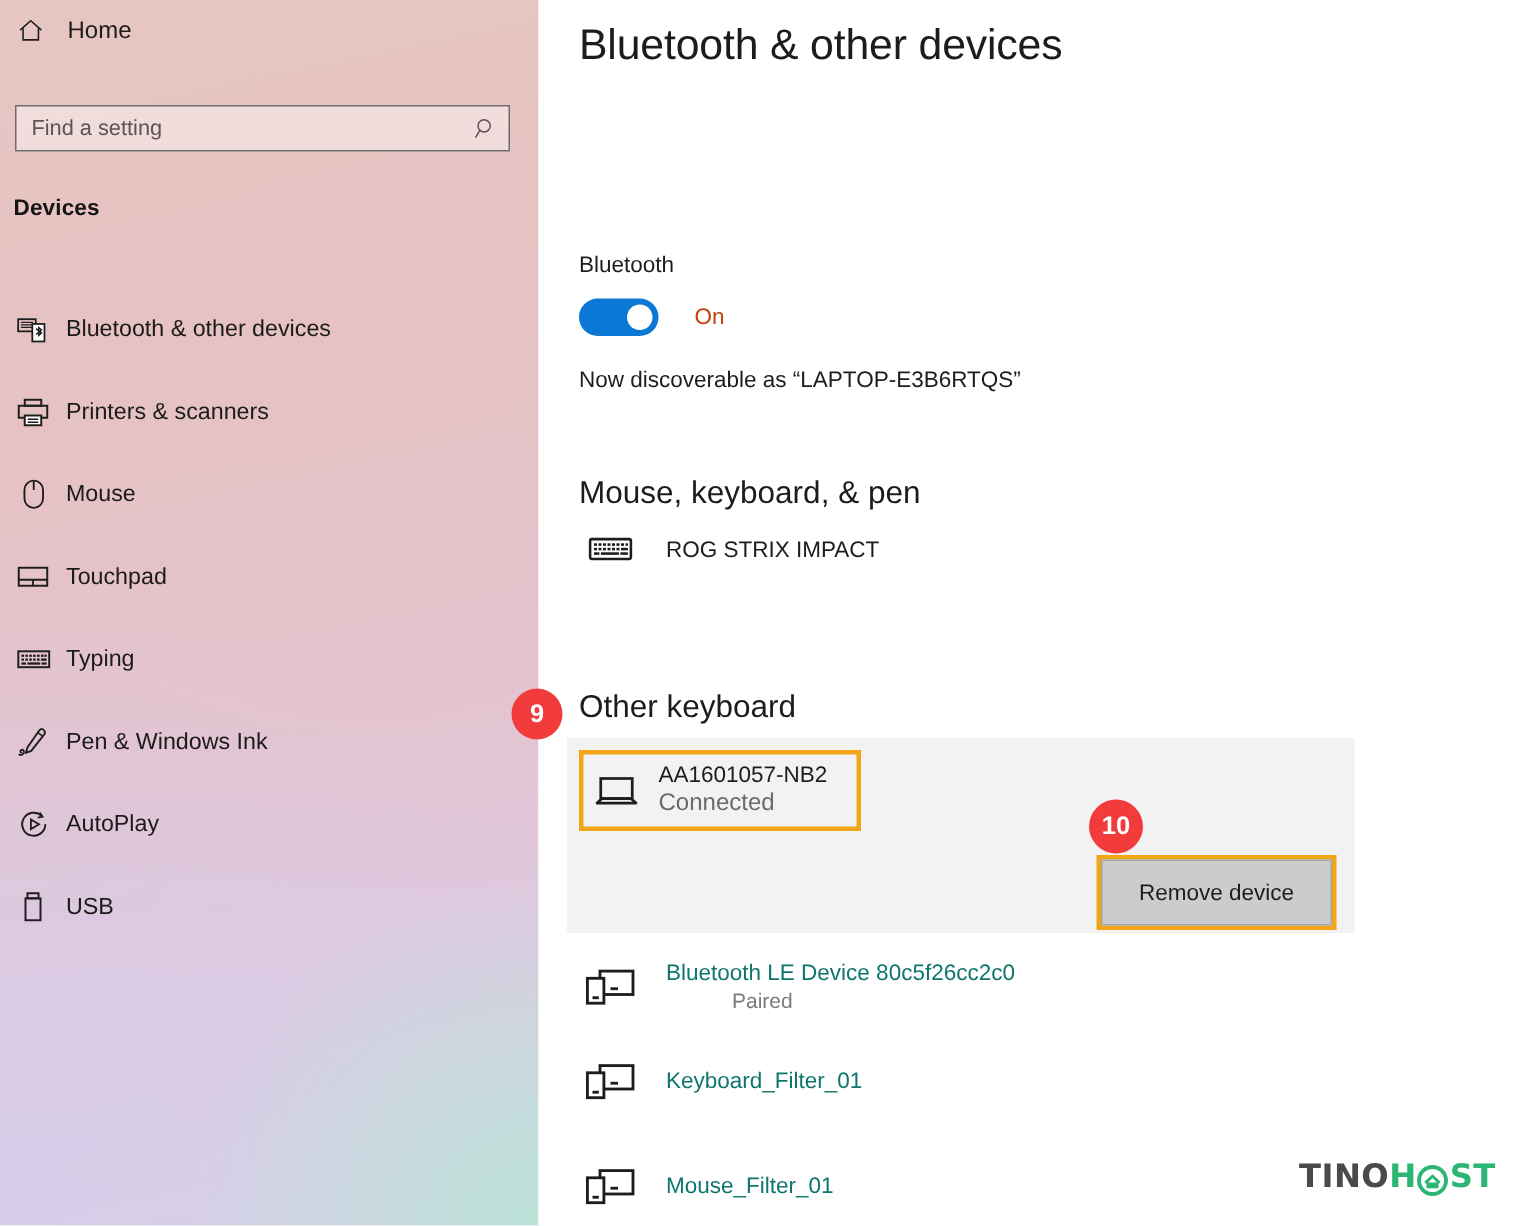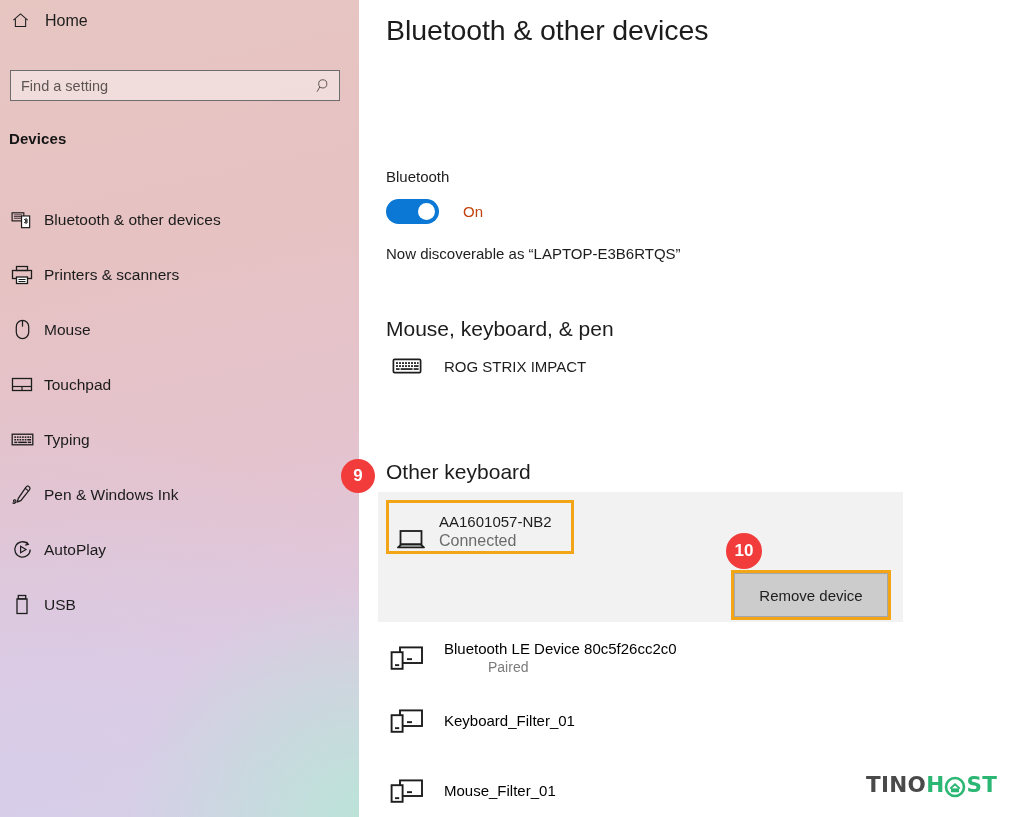--- a/index.html
+++ b/index.html
@@ -116,21 +116,21 @@
 
   
   #selected-card{
     position:absolute;left:19px;top:492px;width:525px;height:130px;
     background:#f2f2f2;
   }
   #selected-device-row{
     position:absolute;left:8px;top:8px;width:188px;height:54px;
     box-sizing:border-box;
     border:3px solid #f2a516;
-    display:flex;align-items:flex-end;
+    display:flex;align-items:center;
   }
   #selected-device-row .devicon{width:44px;display:flex;justify-content:center;align-items:center;}
   #selected-device-row .txt{margin-left:6px;line-height:1.22;}
   #selected-device-row .devname{font-size:15px;color:#1d1d1d;}
   #selected-device-row .devstatus{font-size:16px;color:#6b6b6b;}
 
   #remove-btn-wrap{
     position:absolute;left:731px;top:570px;width:160px;height:50px;
     box-sizing:border-box;border:3px solid #f2a516;
   }
@@ -139,21 +139,21 @@
     background:#cccccc;border:1px solid #a6a6a6;
     display:flex;align-items:center;justify-content:center;
     font-family:"Liberation Sans",sans-serif;font-size:15px;color:#1d1d1d;cursor:pointer;
   }
 
   .device-row{
     position:absolute;left:27px;display:flex;align-items:center;
   }
   .device-row .devicon{width:42px;display:flex;justify-content:center;align-items:center;}
   .device-row .txt{margin-left:16px;line-height:1.25;}
-  .device-row .devname{font-size:15px;color:#000000;}
+  .device-row .devname{font-size:15px;color:#0f766e;}
   .device-row .devstatus{font-size:14px;color:#7b7b7b;margin-left:44px;}
 
   
   .badge{
     position:absolute;border-radius:50%;
     background:#f23b3b;color:#ffffff;
     display:flex;align-items:center;justify-content:center;
     font-family:"Liberation Sans",sans-serif;font-weight:bold;
     z-index:40;
   }

